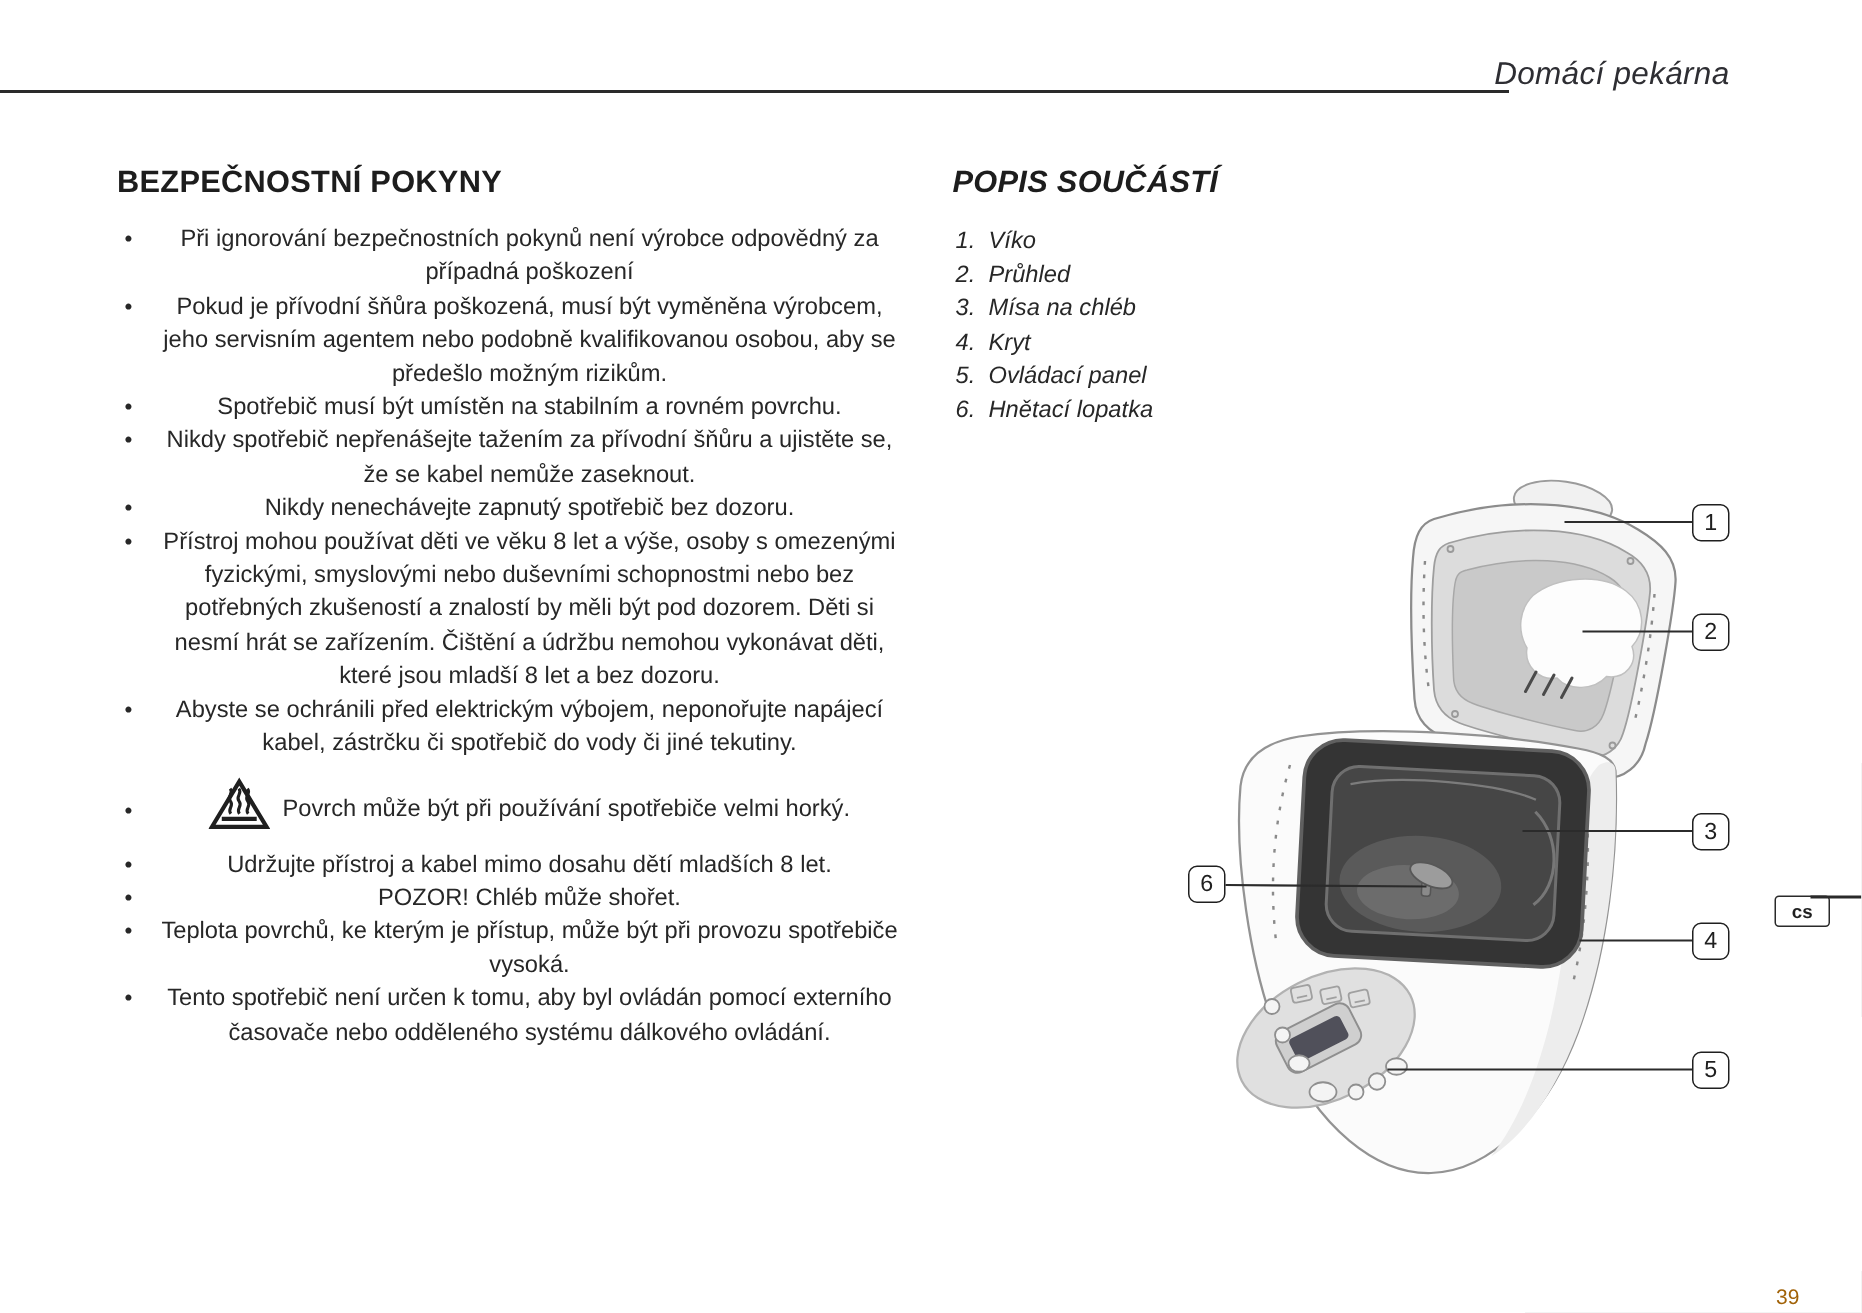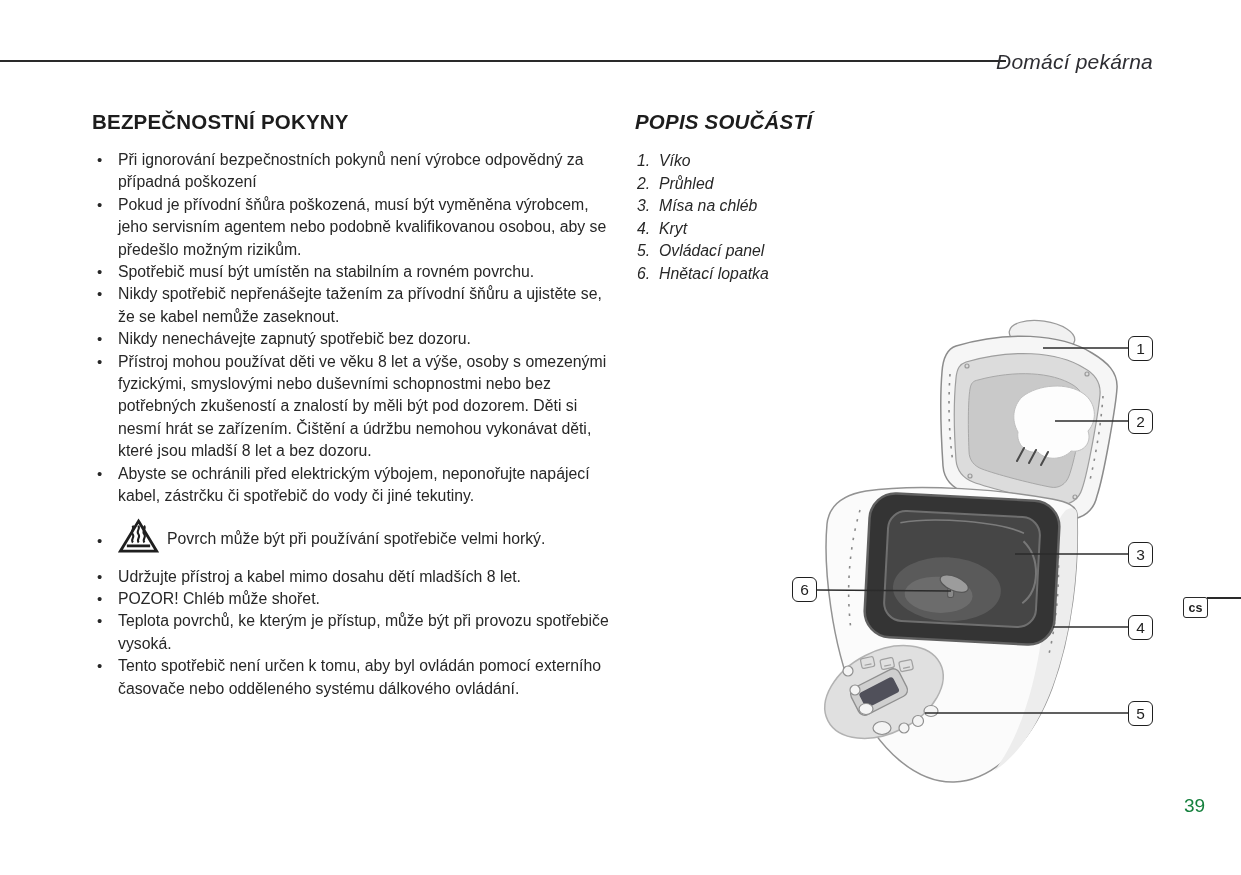--- a/index.html
+++ b/index.html
@@ -4,32 +4,32 @@
 <style>
   html,body{margin:0;padding:0;background:#e9e9e9;}
   .page{
     position:relative;width:1241px;height:875px;background:#ffffff;
     font-family:"Liberation Sans",sans-serif;color:#2b2b2b;overflow:hidden;
     margin:0 auto;
   }
   
   .header-rule{position:absolute;left:0;top:60px;width:1006px;height:1.6px;background:#2a2a2a;}
   .header-title{
-    position:absolute;top:50px;left:953px;width:200px;text-align:right;
+    position:absolute;top:38px;left:953px;width:200px;text-align:right;
     font-style:italic;font-size:21px;color:#2e2e33;letter-spacing:.2px;
   }
   
-  .col-left{position:absolute;left:92px;top:110px;width:524px;}
+  .col-left{position:absolute;left:78px;top:110px;width:524px;}
   .col-right{position:absolute;left:635px;top:110px;width:330px;font-style:italic;}
   h1.sec{
     margin:0;font-size:20.5px;font-weight:bold;color:#1d1d1d;letter-spacing:.2px;
   }
   ul.safety{list-style:none;margin:15px 0 0 0;padding:0;}
   ul.safety li{
-    position:relative;padding-left:26px;font-size:15.8px;line-height:22.4px;color:#272727;
+    position:relative;padding-left:26px;font-size:15.8px;line-height:22.4px;color:#272727;text-align:center;
   }
   ul.safety li::before{
     content:"\2022";position:absolute;left:5px;top:0;font-size:15px;color:#272727;
   }
   ul.safety li.icon-li{margin-top:10px;margin-bottom:12px;}
   ul.safety li.icon-li::before{top:12px;}
   .hot-icon{vertical-align:-10px;margin-right:8px;}
   ol.parts{list-style:none;margin:16px 0 0 2px;padding:0;}
   ol.parts li{display:flex;font-size:15.8px;line-height:22.6px;color:#272727;}
   ol.parts .num{width:22px;flex:0 0 22px;}
@@ -42,28 +42,28 @@
     font-size:15.5px;color:#1f1f1f;
   }
   .callout.c1{left:1128px;top:336px;}
   .callout.c2{left:1128px;top:409px;}
   .callout.c3{left:1128px;top:542px;}
   .callout.c4{left:1128px;top:615px;}
   .callout.c5{left:1128px;top:701px;}
   .callout.c6{left:792px;top:577px;}
   
   .lang-tab{
-    position:absolute;left:1183px;top:597px;width:25px;height:21px;box-sizing:border-box;
+    position:absolute;left:1183px;top:597px;width:37px;height:21px;box-sizing:border-box;
     border:1.4px solid #2a2a2a;border-radius:3px;background:#fff;
     display:flex;align-items:center;justify-content:center;
     font-size:12.5px;font-weight:bold;color:#1f1f1f;
   }
   .lang-rule{position:absolute;left:1207px;top:597px;width:34px;height:1.5px;background:#2a2a2a;}
   
-  .page-num{position:absolute;left:1184px;top:795px;font-size:19px;color:#15803d;}
+  .page-num{position:absolute;left:1184px;top:856px;font-size:14px;color:#a16207;}
 </style>
 </head>
 <body>
 
 <div class="page">
 
   <div class="header-rule"></div>
   <div class="header-title">Domácí pekárna</div>
 
   <div class="col-left">

